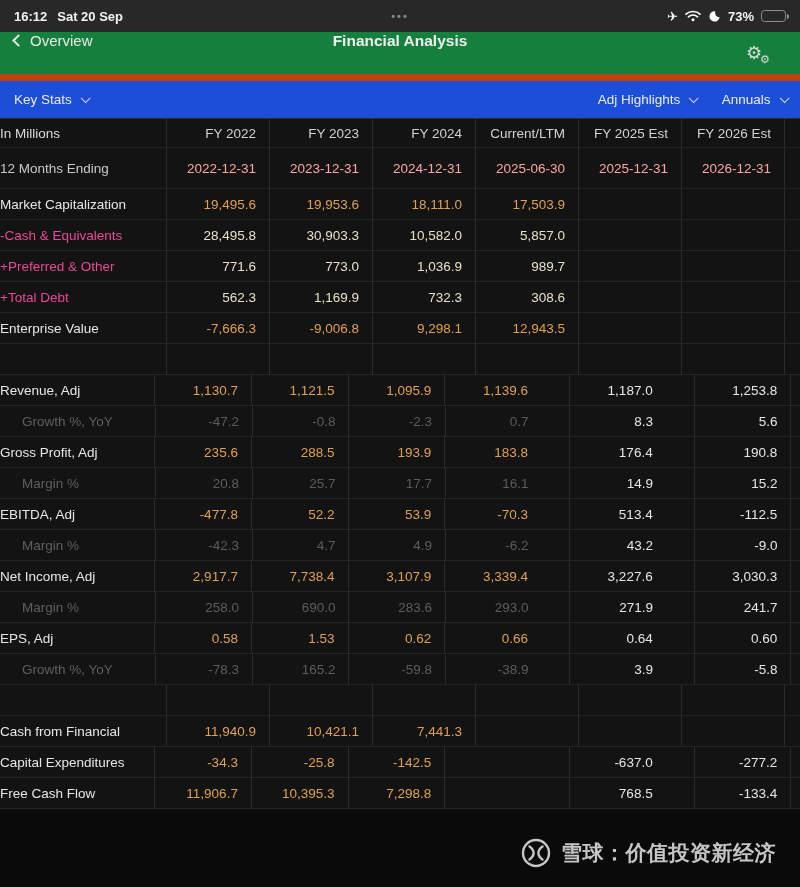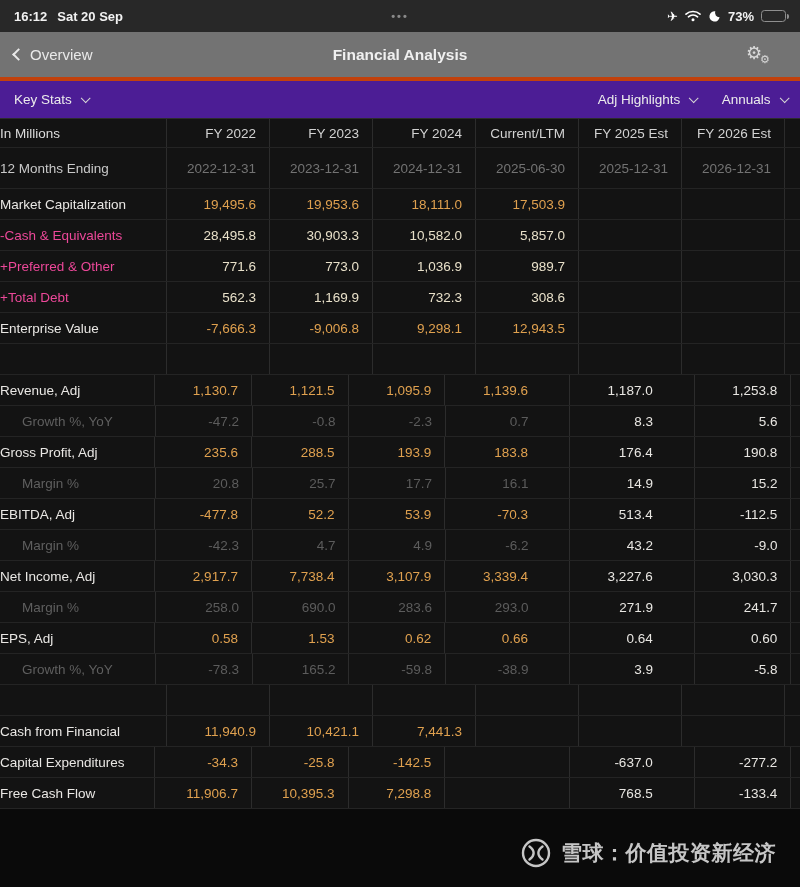--- a/index.html
+++ b/index.html
@@ -12,46 +12,46 @@
   .sb-left { display:flex; gap:10px; align-items:center; color:#f2f2f2; font-size:13px; font-weight:700; }
   .sb-dots { position:absolute; left:0; right:0; text-align:center; color:#8a8a8a; font-size:11px; letter-spacing:2px; font-weight:700; }
   .sb-right { display:flex; align-items:center; gap:7px; color:#fff; }
   .sb-plane { font-size:13px; line-height:1; }
   .sb-batt-pct { font-size:13px; font-weight:600; color:#f2f2f2; }
   .batt { width:25px; height:12px; border:1px solid #8f8f8f; border-radius:3.5px; position:relative; padding:1px; }
   .batt-fill { height:100%; background:#fff; border-radius:1.5px; }
   .batt-nub { position:absolute; right:-4px; top:3px; width:2.5px; height:5px; background:#8f8f8f; border-radius:0 2px 2px 0; }
 
   
-  .nav-bar { height:49px; background:#737373; display:flex; align-items:center; position:relative; border-bottom:4px solid #c2410c; }
+  .nav-bar { height:49px; background:#15803d; display:flex; align-items:flex-start; position:relative; border-bottom:7px solid #c2410c; }
   .nav-back { display:flex; align-items:center; gap:7px; padding-left:14px; color:#e9e9e9; font-size:15px; cursor:pointer; }
   .chev-left { width:9px; height:9px; border-left:2px solid #e9e9e9; border-bottom:2px solid #e9e9e9; transform:rotate(45deg); display:inline-block; }
   .nav-title { position:absolute; left:0; right:0; text-align:center; color:#f0f0f0; font-size:15.5px; font-weight:600; pointer-events:none; }
   .nav-gear { position:absolute; right:26px; top:10px; color:#d8d8d8; width:28px; height:28px; cursor:pointer; }
   .nav-gear .g1 { font-size:18px; position:absolute; left:0; top:0; }
   .nav-gear .g2 { font-size:11px; position:absolute; left:14px; top:11px; }
 
   
-  .filter-bar { height:37px; background:#4c1d95; display:flex; align-items:center; justify-content:space-between; padding:0 14px; }
+  .filter-bar { height:37px; background:#1d4ed8; display:flex; align-items:center; justify-content:space-between; padding:0 14px; }
   .chip { display:flex; align-items:center; gap:9px; color:#ececec; font-size:13.5px; cursor:pointer; }
   .filter-right { display:flex; gap:26px; }
   .chev-down { width:6.5px; height:6.5px; border-right:1.5px solid #d6d6d6; border-bottom:1.5px solid #d6d6d6; transform:rotate(45deg) translateY(-2px); display:inline-block; }
 
   
   .fin-table { width:887px; background:#131313; border-top:1px solid #2c2c2c; }
   .trow { display:flex; height:31px; border-bottom:1px solid #242424; }
   .trow.hdr1 { height:29px; }
   .trow.hdr2 { height:41px; }
   .cell { display:flex; align-items:center; overflow:hidden; }
   .lbl { width:166px; font-size:13.5px; color:#e9e7e4; white-space:nowrap; }
   .val { width:103px; justify-content:flex-end; padding-right:13px; border-left:1px solid #2c2c2c; font-size:13.5px; white-space:nowrap; }
   .hdr1 .lbl { color:#dcdcdc; }
   .hdr1 .val { color:#d2d2d2; }
   .hdr2 .lbl { color:#c9c9c9; }
-  .hdr2 .val { color:#737373;padding-left:36px; }
+  .hdr2 .val { color:#fca5a5;padding-left:36px; }
   .ls-cream { color:#ec4899; }
   .ls-dim { color:#5f5f5f; padding-left:22px; }
   .v-orange { color:#e0a14f; }
   .v-white { color:#e8e6e2;margin-left:28px; }
   .v-cream { color:#e8e0c9; }
   .v-dim { color:#5c5c5c; }
 
   
   .watermark { position:absolute; right:24px; bottom:18px; display:flex; align-items:center; gap:9px; color:#c6c6c6; }
   .wm-text { font-size:21px; font-weight:600; letter-spacing:0.5px; }

